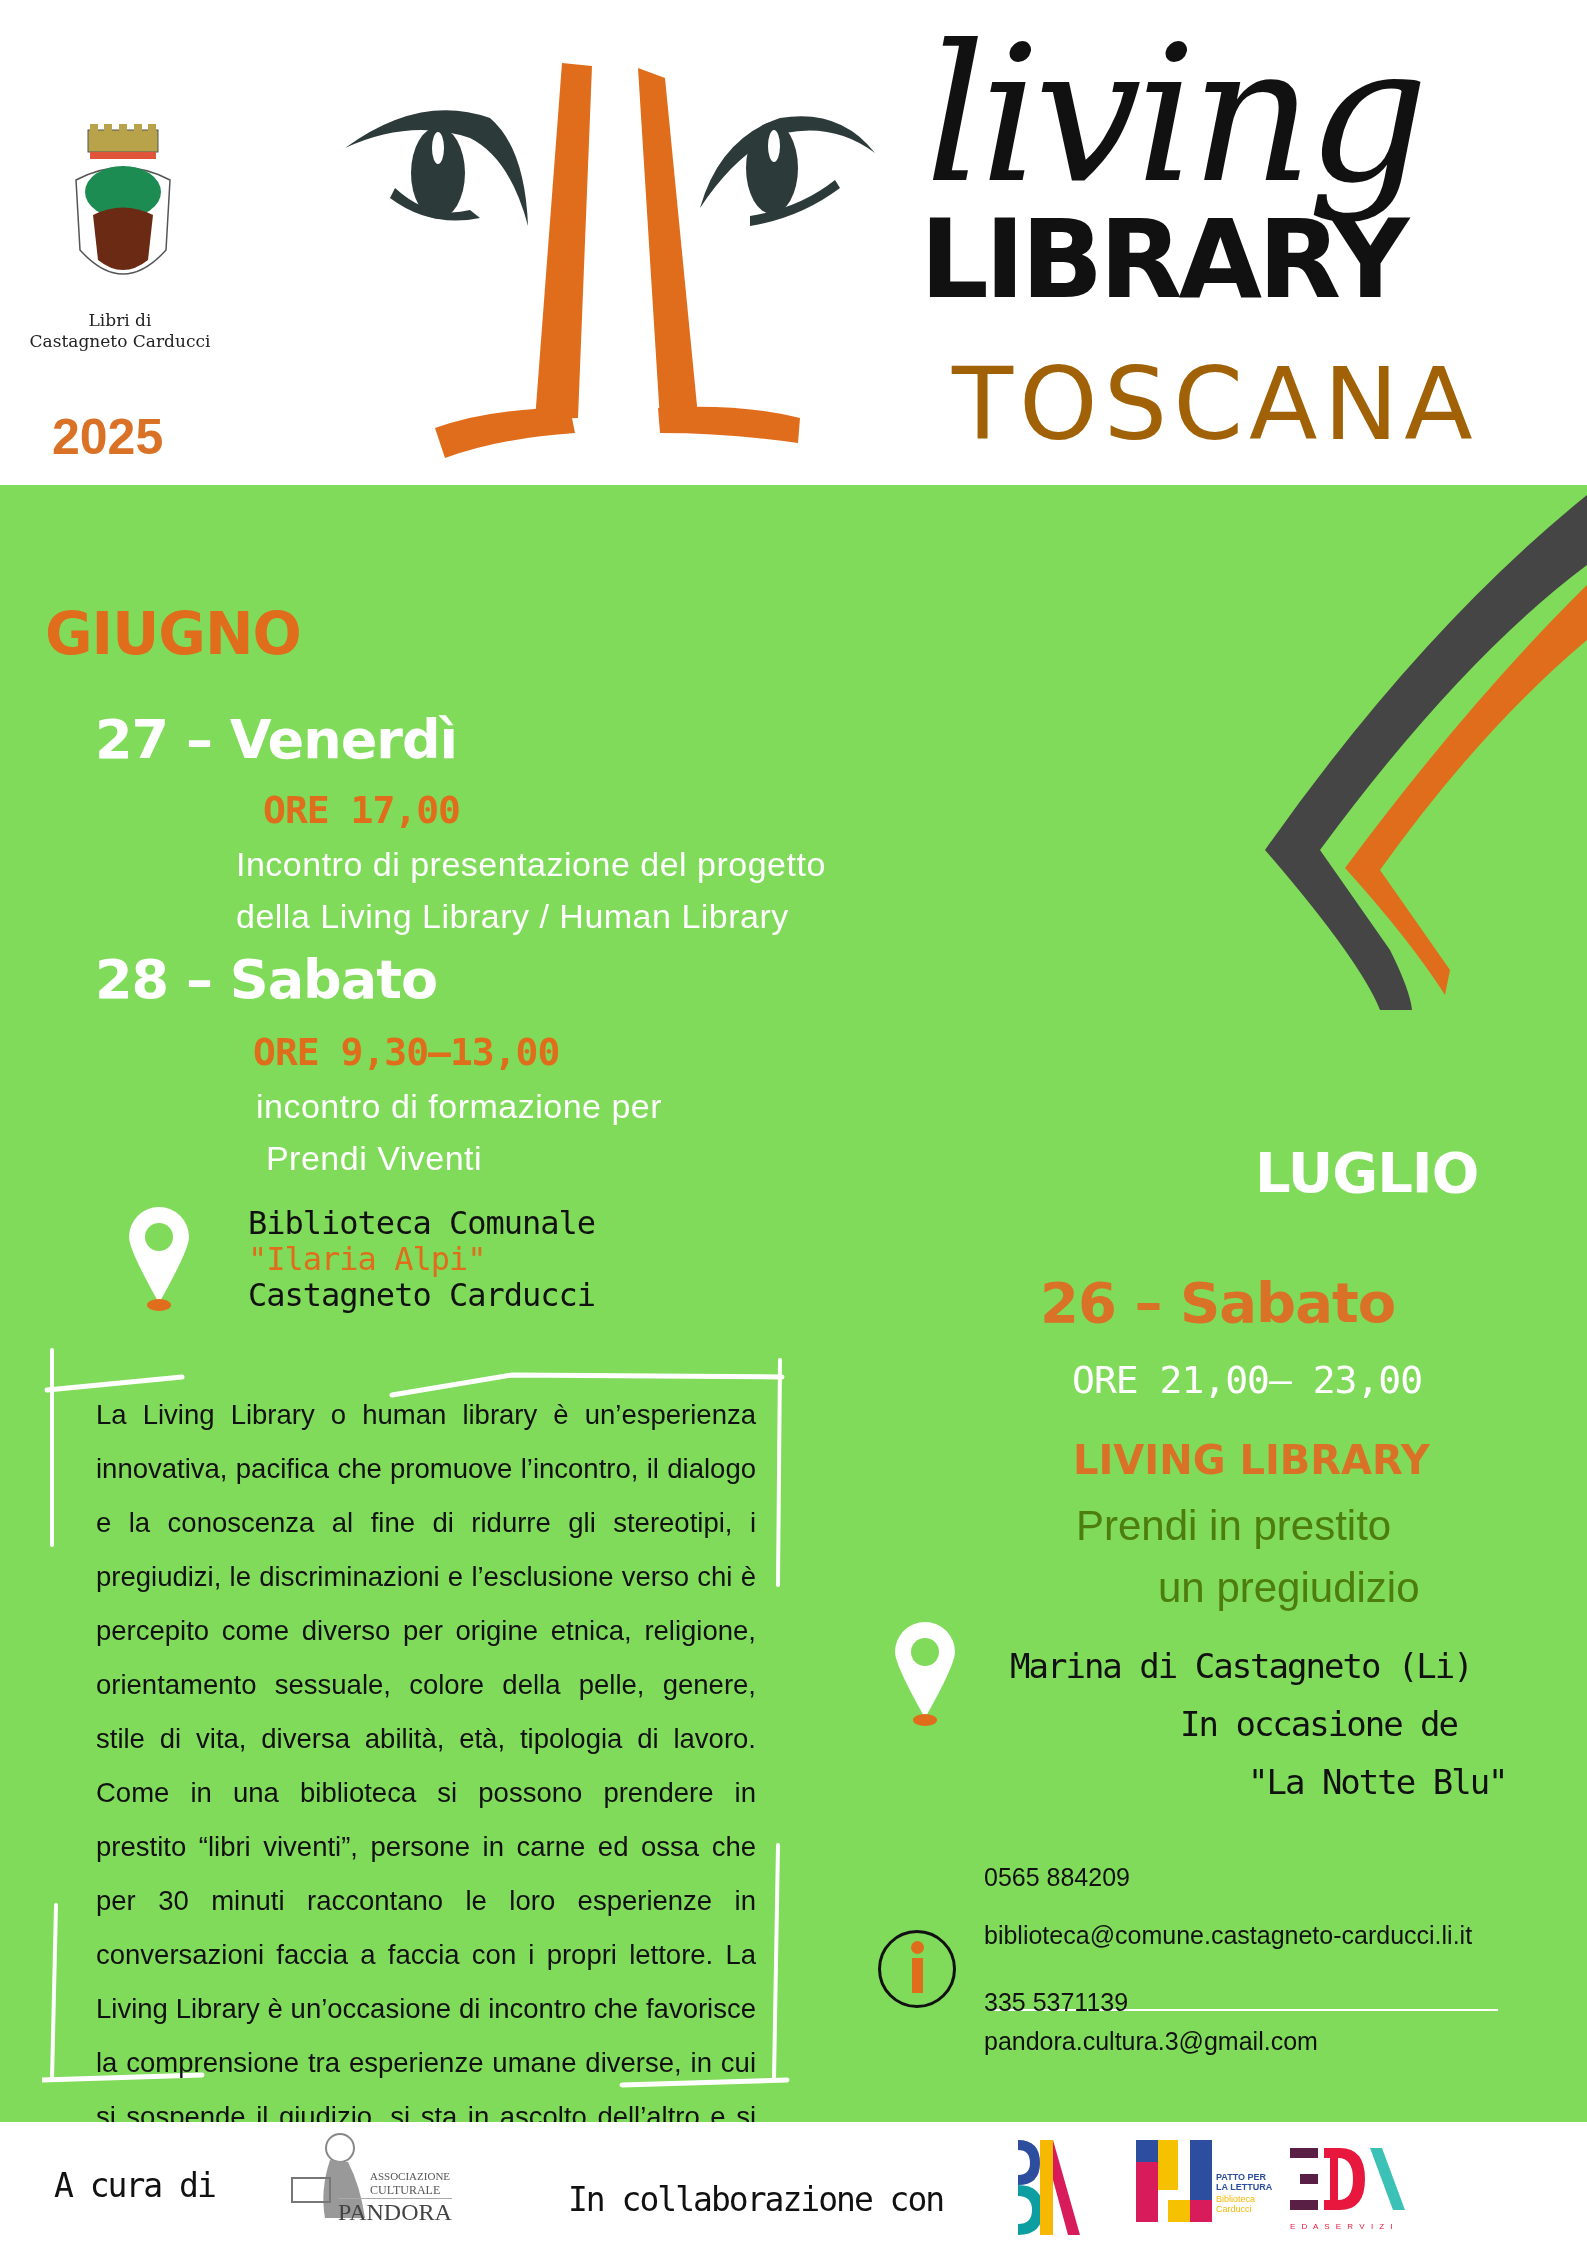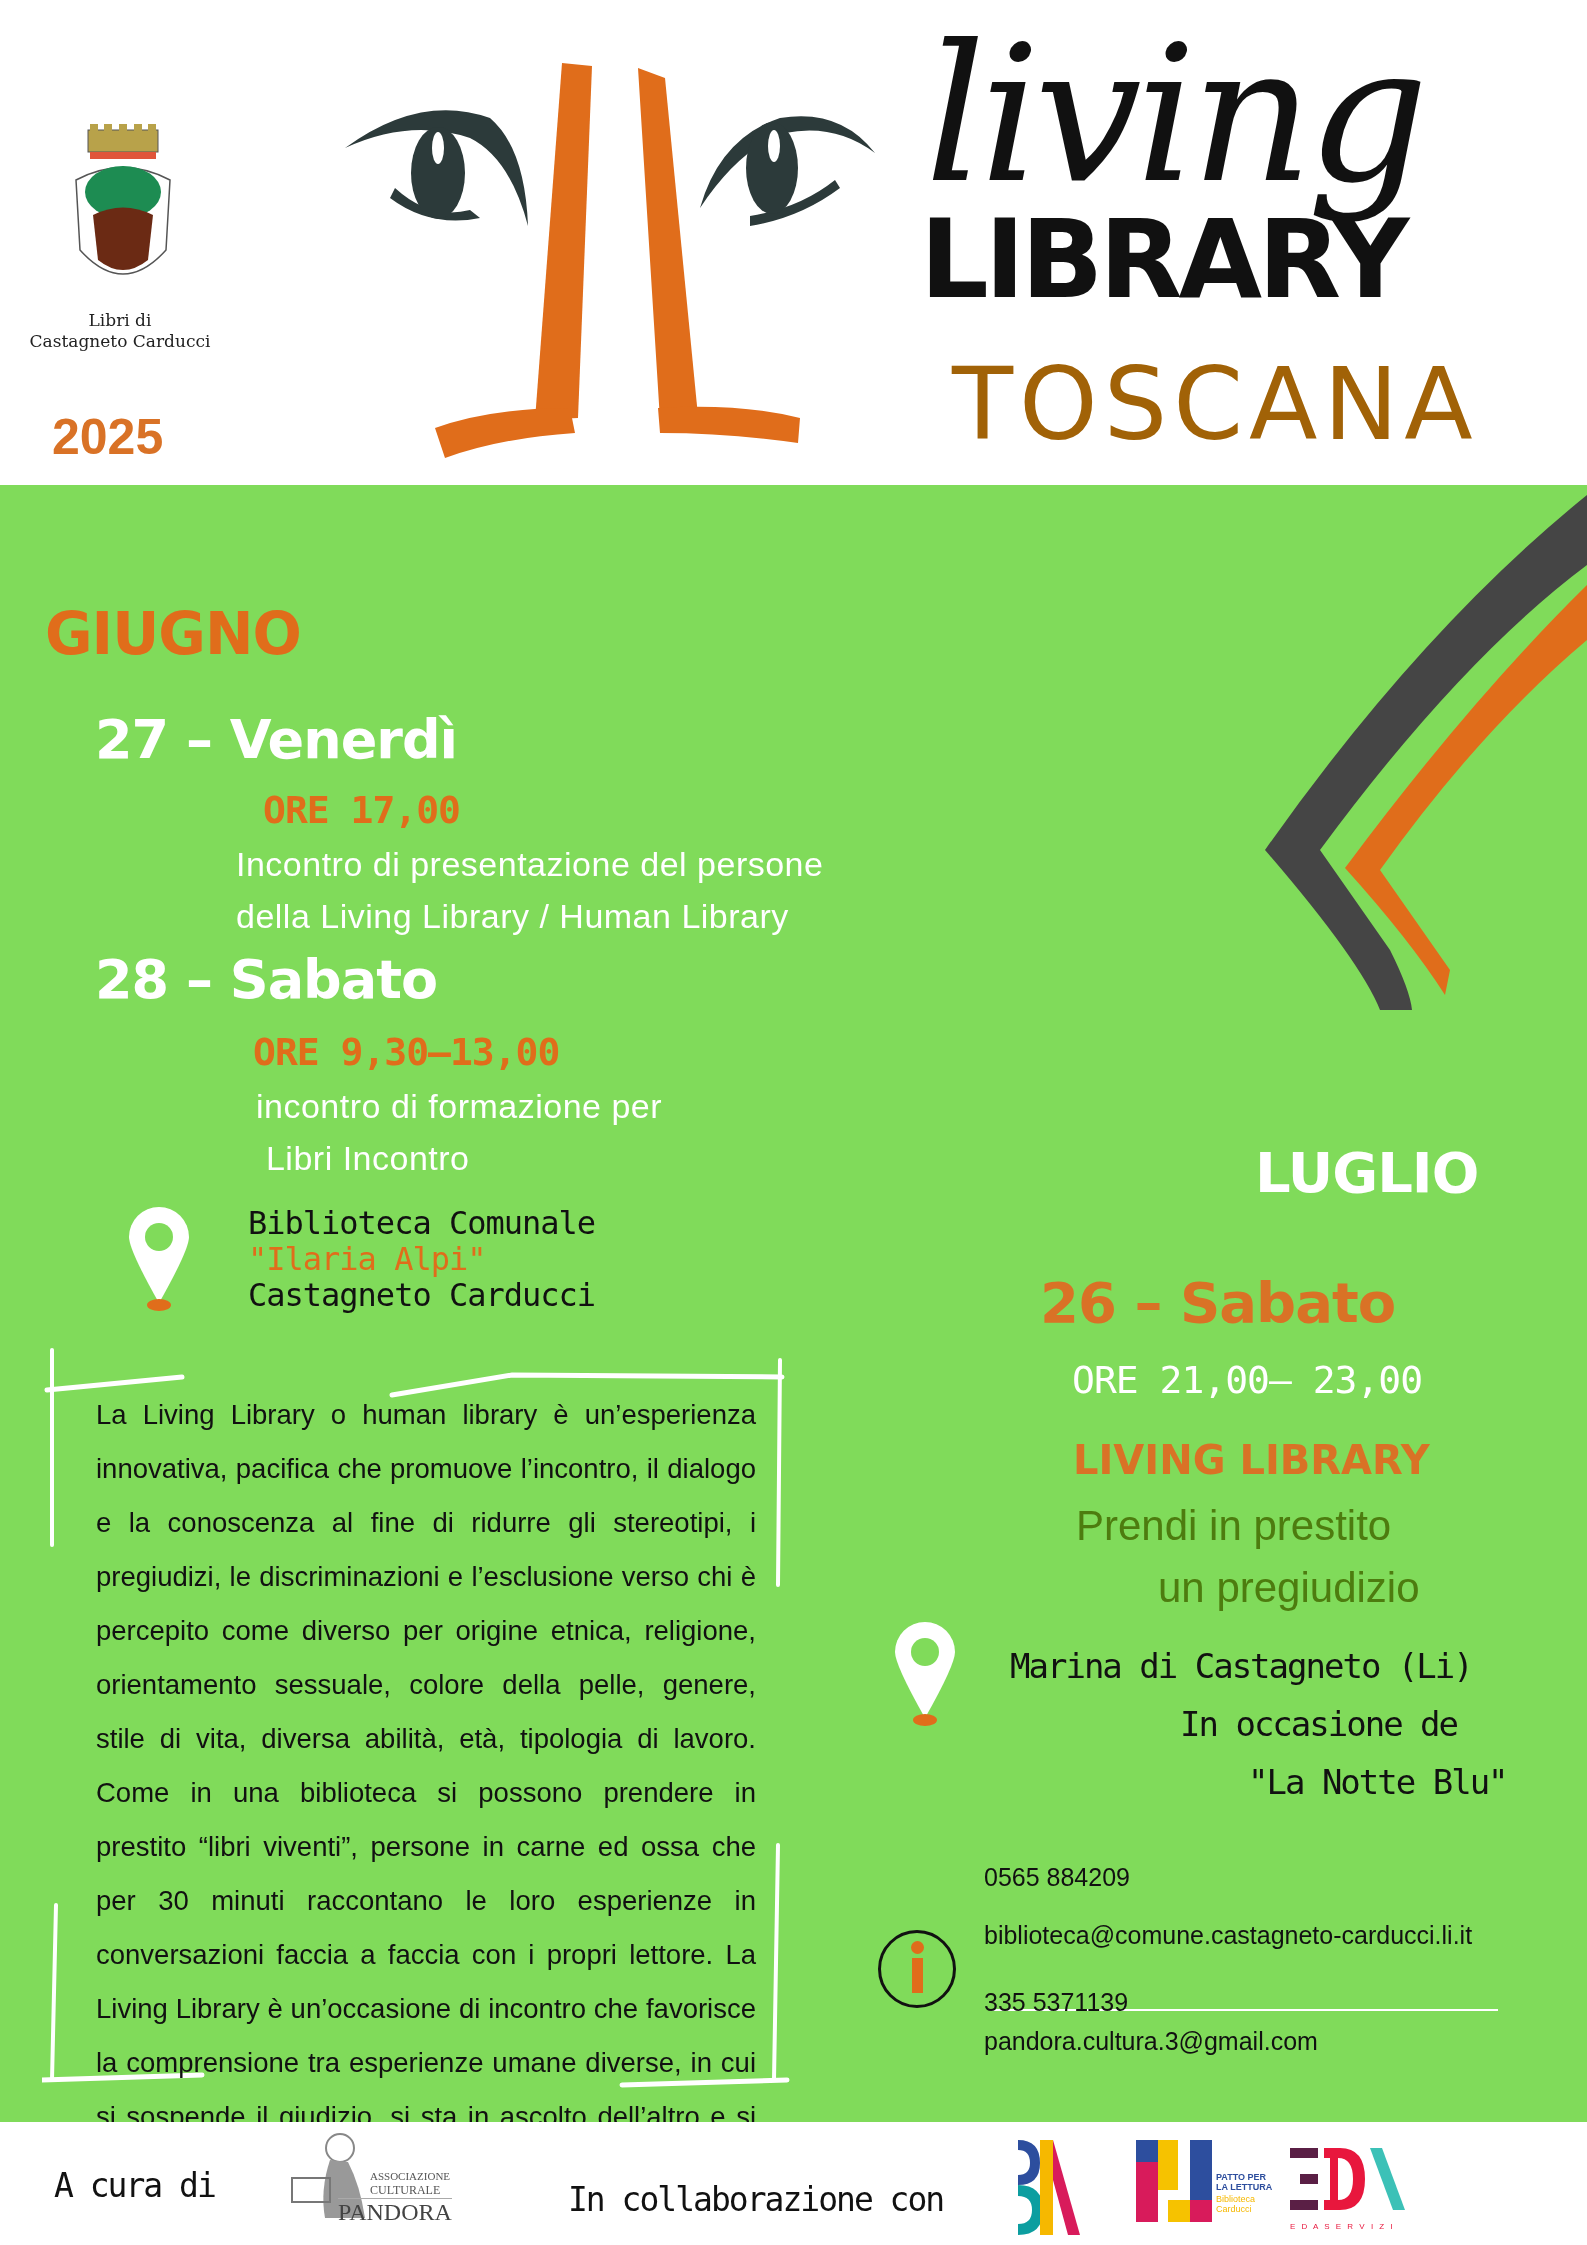--- a/index.html
+++ b/index.html
@@ -101,29 +101,29 @@
 <svg id="chevron" class="abs" viewBox="0 0 347 520">
   <path d="M347 5 L347 75 Q220 170 80 360 L150 460 Q170 500 172 520 L140 520 Q120 470 25 360 Q180 140 347 5 Z" fill="#454545"></path>
   <path d="M347 95 L347 150 Q240 240 140 380 L210 480 L205 505 Q170 450 105 378 Q230 210 347 95 Z" fill="#e06d1b"></path>
 </svg>
 
 <div class="abs month orange" style="left:45px;top:600px;">GIUGNO</div>
 
 <div class="abs day" style="left:95px;top:708px;">27 – Venerdì</div>
 <div class="abs time" style="left:263px;top:788px;">ORE 17,00</div>
 <div class="abs desc" style="left:236px;top:838px;">
-  <div>Incontro di presentazione del persone</div>
+  <div>Incontro di presentazione del progetto</div>
   <div>della Living Library / Human Library</div>
 </div>
 
 <div class="abs day" style="left:95px;top:948px;">28 – Sabato</div>
 <div class="abs time" style="left:253px;top:1030px;">ORE 9,30–13,00</div>
 <div class="abs desc" style="left:256px;top:1080px;">
   <div>incontro di formazione per</div>
-  <div style="white-space:pre"> Libri Incontro</div>
+  <div style="white-space:pre"> Prendi Viventi</div>
 </div>
 
 <svg class="abs pin" style="left:126px;top:1205px;" viewBox="0 0 66 108">
   <path d="M33 2 A30 30 0 0 1 63 32 Q63 45 33 98 Q3 45 3 32 A30 30 0 0 1 33 2 Z" fill="#fff"></path>
   <circle cx="33" cy="32" r="14" fill="#80db5a"></circle>
   <ellipse cx="33" cy="100" rx="12" ry="6" fill="#e06d1b"></ellipse>
 </svg>
 <div class="abs place" style="left:248px;top:1205px;">
   <div>Biblioteca Comunale</div>
   <div class="orange">"Ilaria Alpi"</div>

